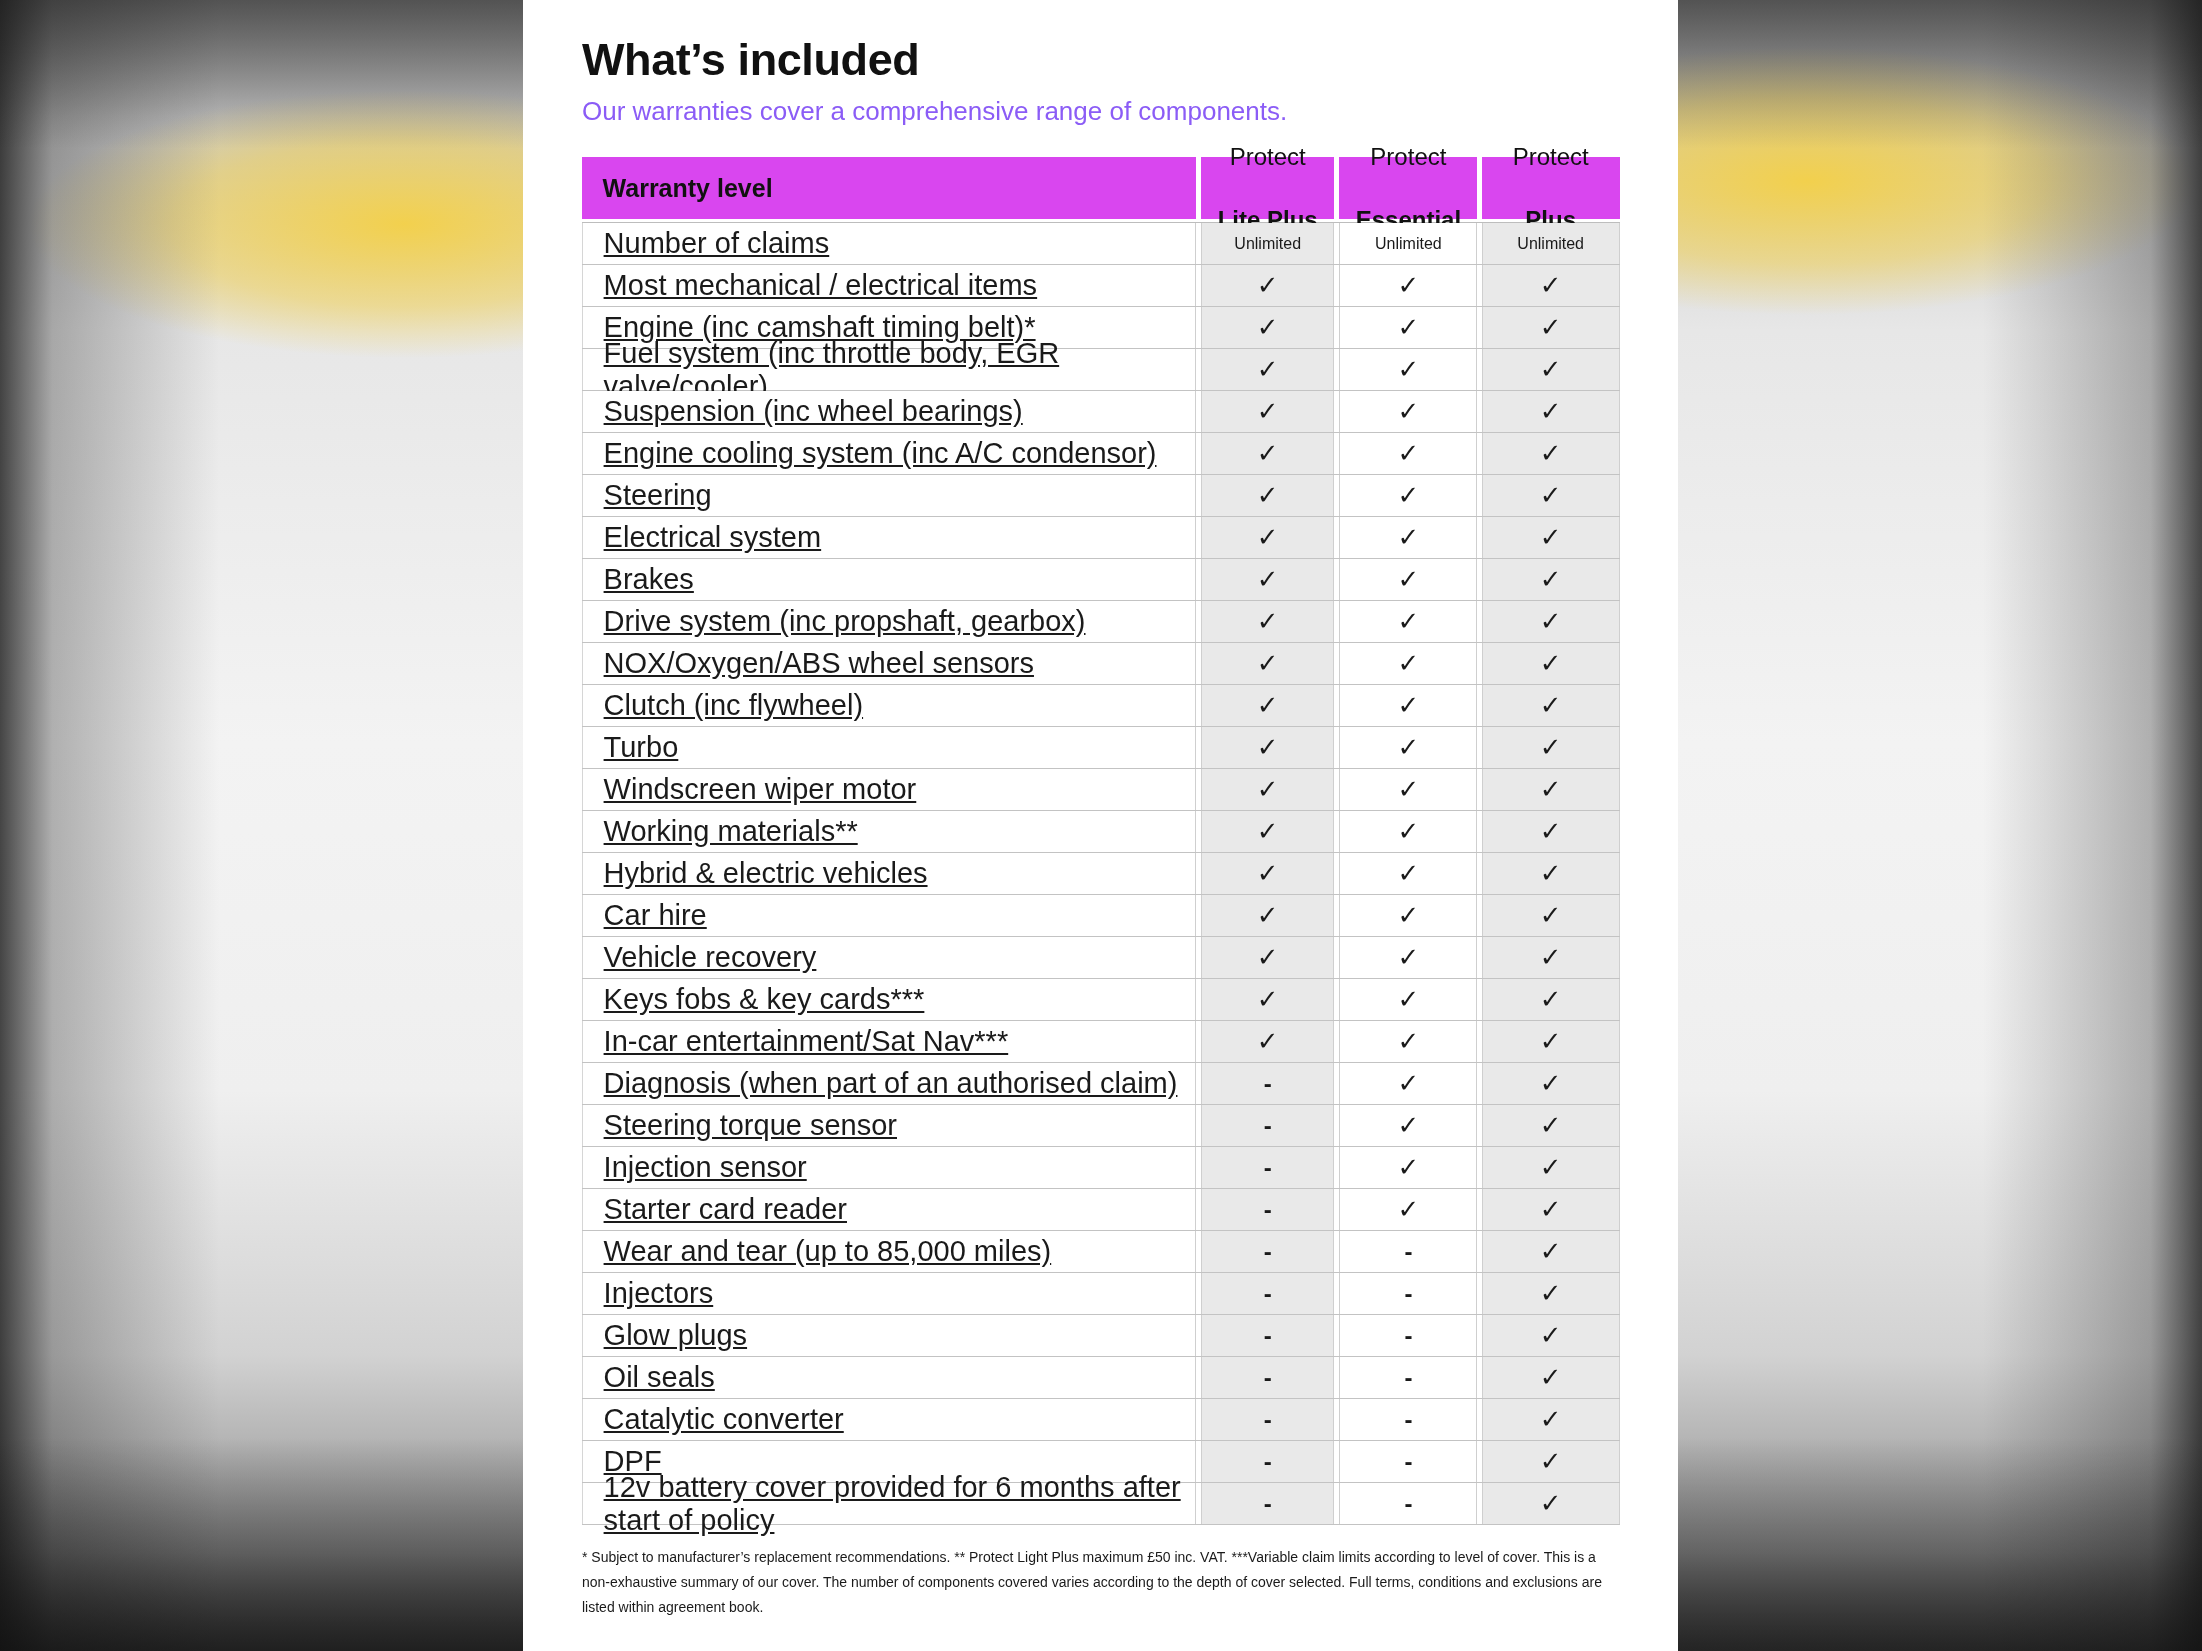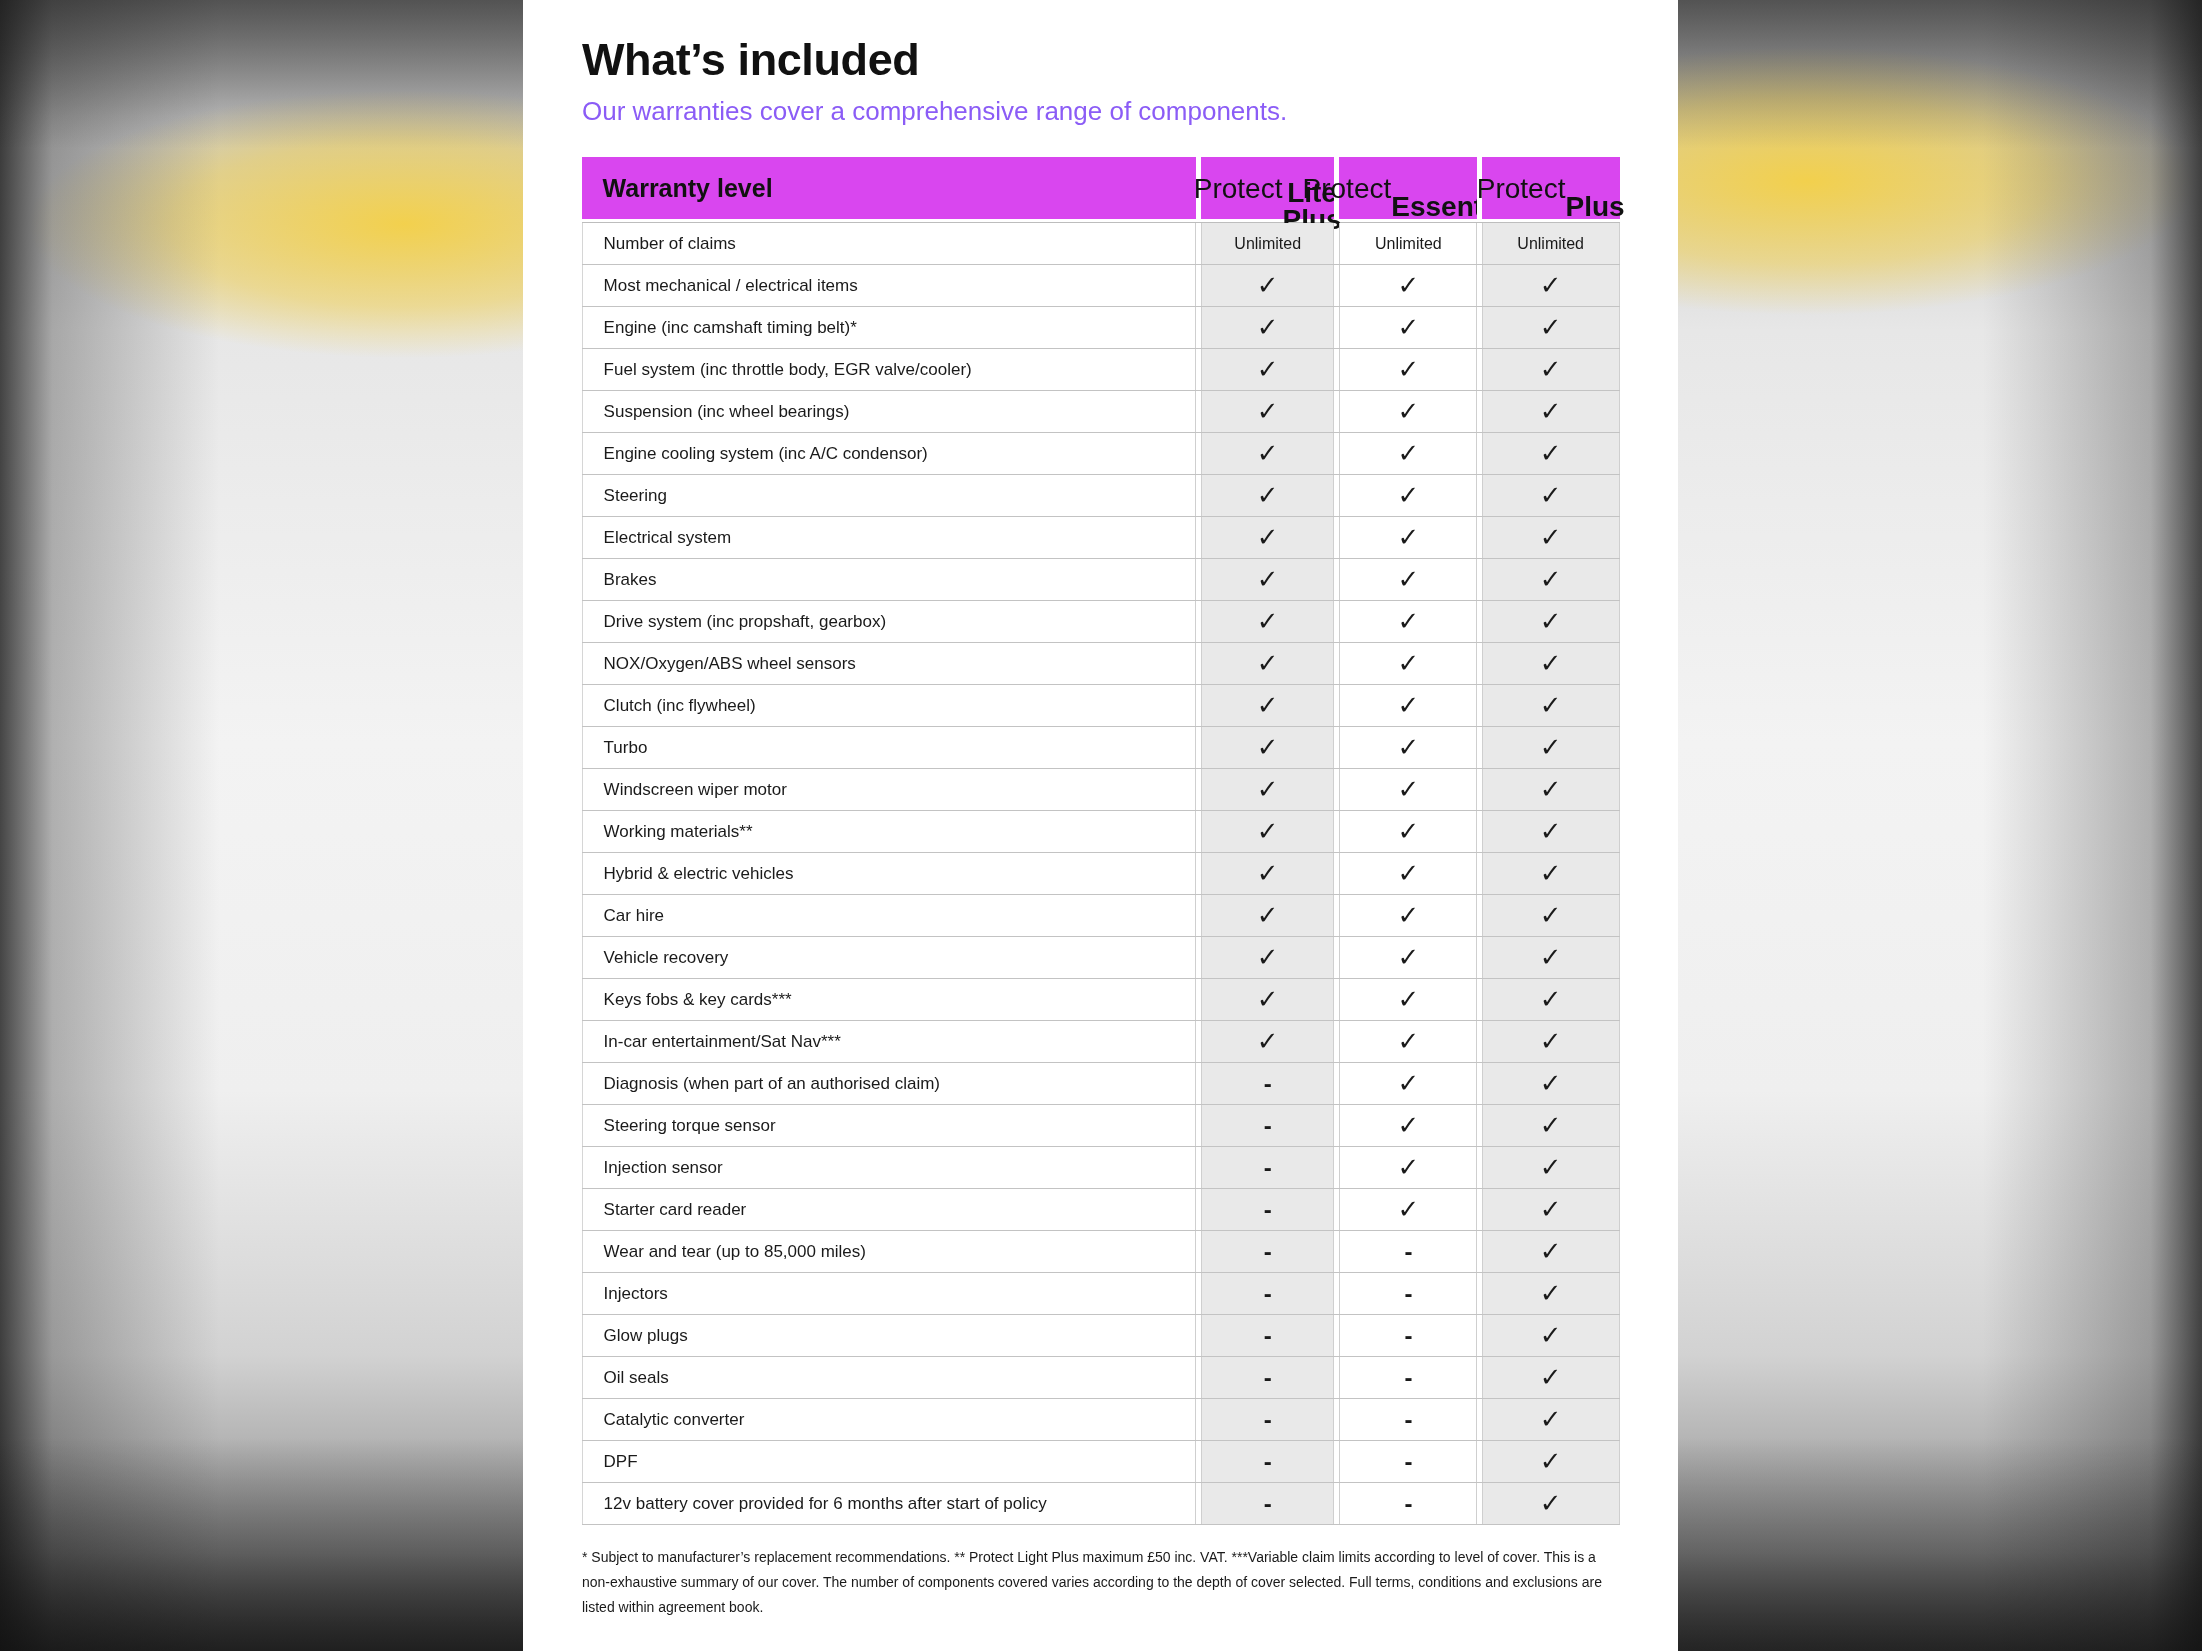--- a/index.html
+++ b/index.html
@@ -55,27 +55,27 @@
   .c-label   { width:614px; padding-left:20.6px; }
   .gut1 { width:5.2px; } .gut2 { width:5.2px; } .gut3 { width:4.3px; }
   .c-v1 { width:133px; } .c-v2 { width:138px; } .c-v3 { width:138px; }
   .c-val { justify-content:center; text-align:center; }
 
   
   .thead { height:62px; margin-bottom:3.4px; }
   .thead .cell { background:#d946ef; }
   .thead .gut { background:#ffffff; }
   .head-label { font-size:25px; font-weight:bold; color:#111; }
-  .head-col { justify-content:center; line-height:27px; font-size:28px; color:#111; }
+  .head-col { flex-direction:column; justify-content:center; line-height:27px; font-size:24px; color:#111; }
   .head-col .l2 { font-weight:bold;margin-top:36px; }
 
   
   .tbody { border-top:1.3px solid #bdbdbd; }
   .tbody .trow { height:42px; border-bottom:1.3px solid #c3c3c3; }
-  .tbody .c-label { font-size:17px; color:#1a1a1a; border-left:1.3px solid #d6d6d6; border-right:1.3px solid #cfcfcf; background:#fff; }
+  .tbody .c-label { font-size:29px; color:#1a1a1a; border-left:1.3px solid #d6d6d6; border-right:1.3px solid #cfcfcf; background:#fff;text-decoration:underline; }
   .tbody .c-val { border-left:1.3px solid #cfcfcf; border-right:1.3px solid #cfcfcf; }
   .tbody .shade { background:#e9e9e9; }
   .tbody .plain { background:#ffffff; }
   .sym-check { font-size:26px; font-weight:normal; color:#1a1a1a; }
   .sym-dash  { font-size:24px; font-weight:bold; color:#1a1a1a; }
   .val-text  { font-size:16px; color:#1a1a1a; }
 
   
   .footnote {
     position:absolute; left:59px; top:1545px; width:1043px;

